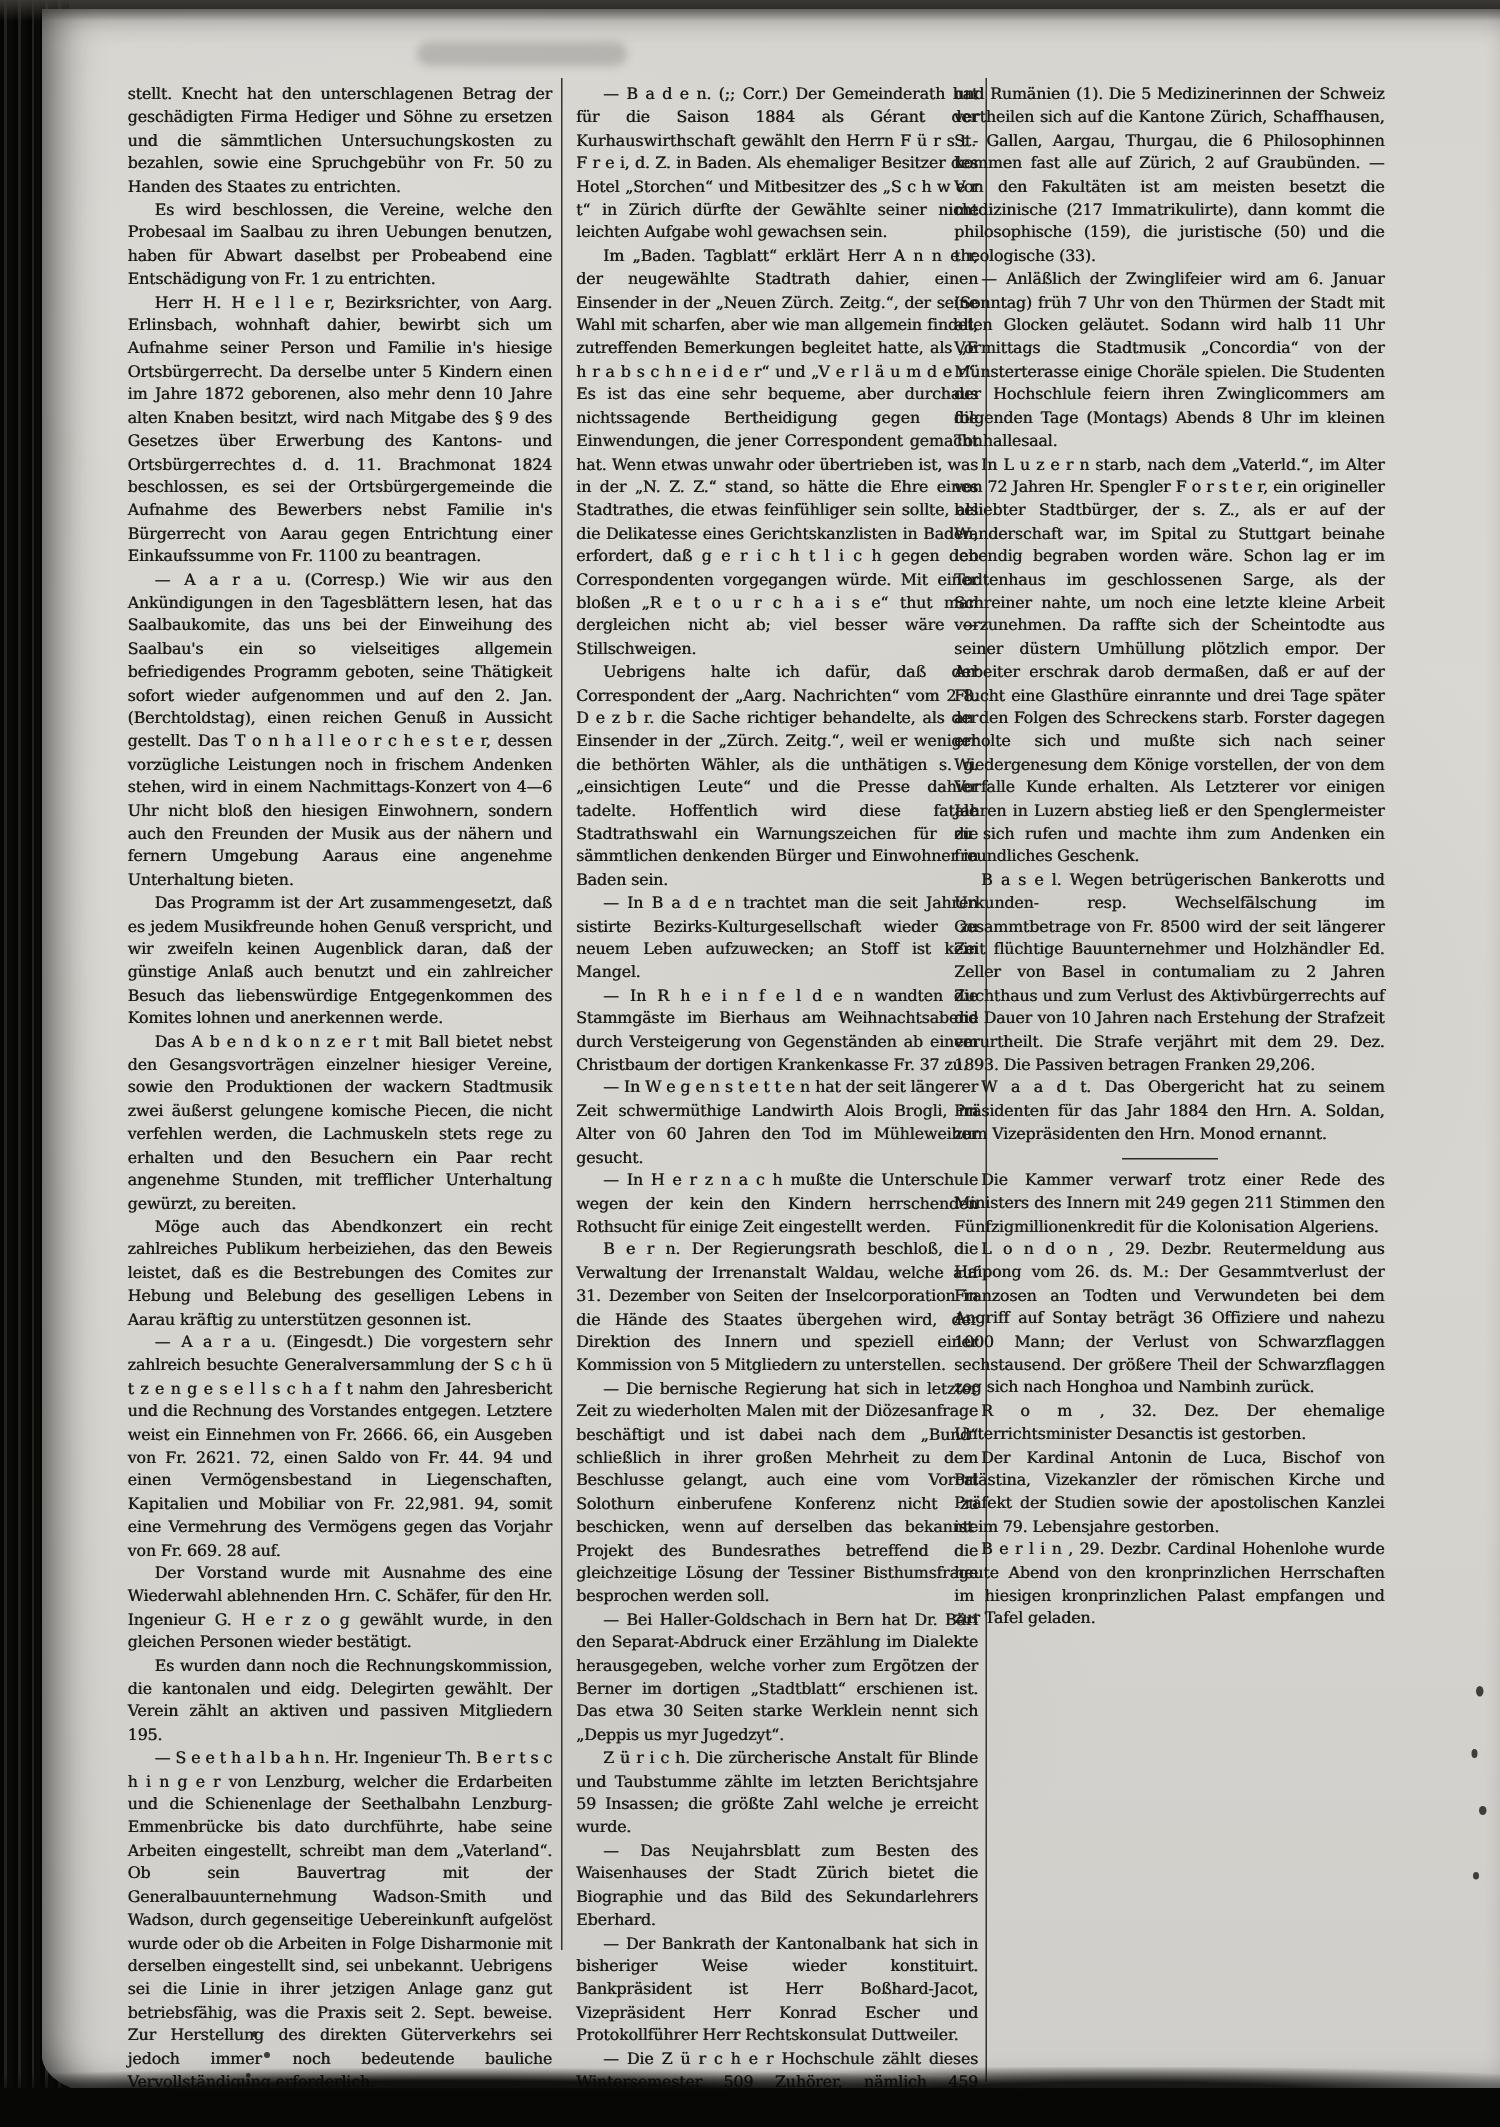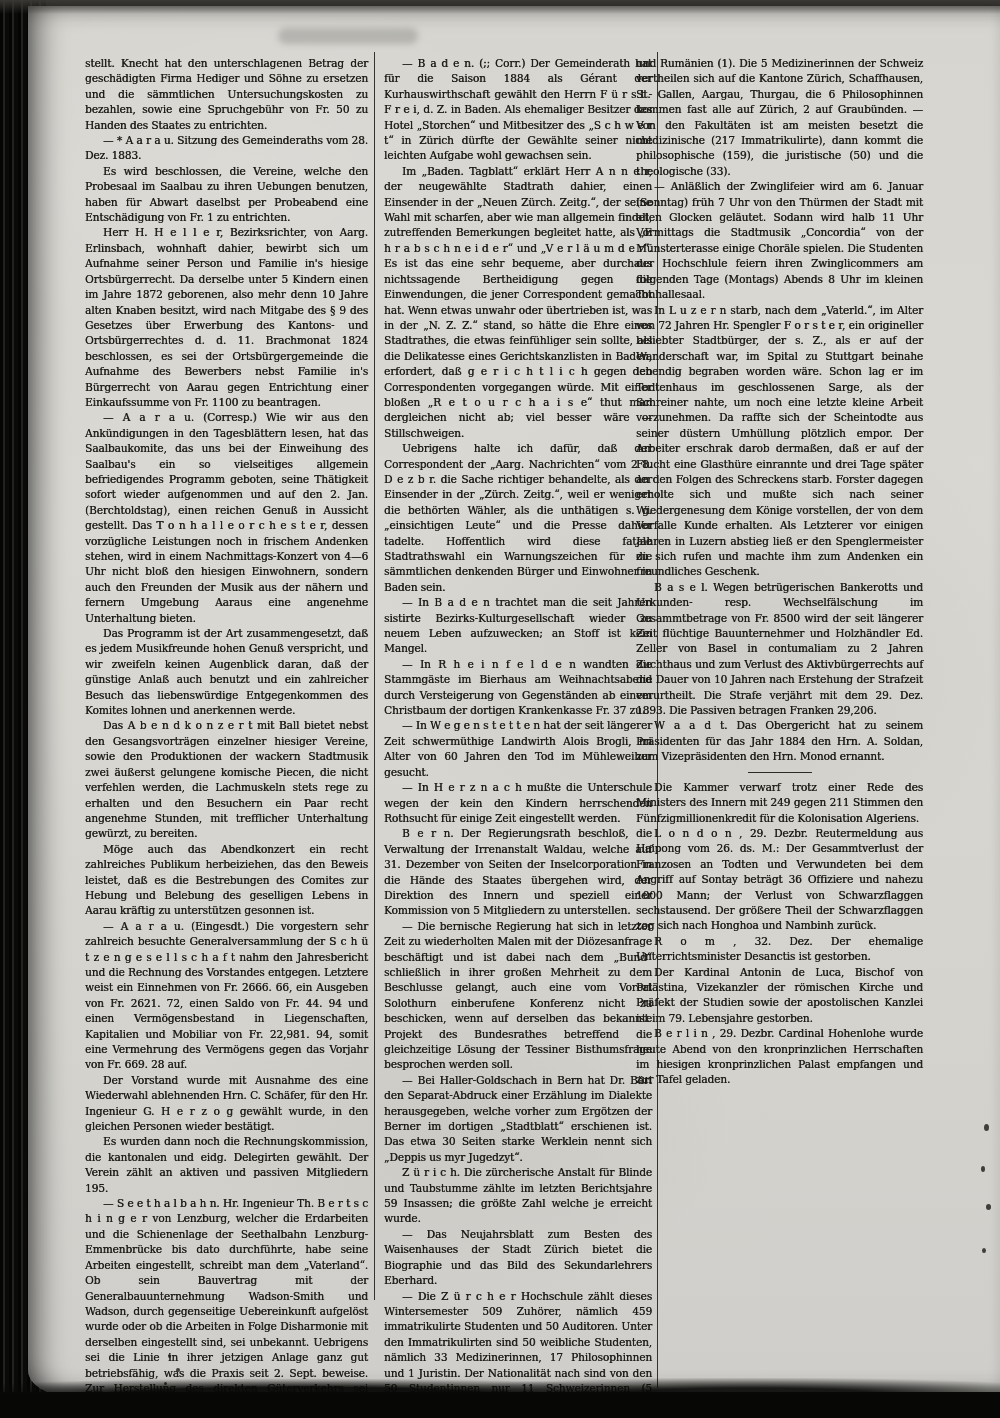--- a/index.html
+++ b/index.html
@@ -57,21 +57,20 @@
 <body>
 
 <div class="stage">
   <div class="binding"></div>
 
   <div class="paper">
     <div class="smudge"></div>
 
     <div class="col col1">
         <p class="noindent">stellt. Knecht hat den unterschlagenen Betrag der geschädigten Firma Hediger und Söhne zu ersetzen und die sämmtlichen Untersuchungskosten zu bezahlen, sowie eine Spruchgebühr von Fr. 50 zu Handen des Staates zu entrichten.</p>
-        <p>— * A a r a u.  Sitzung des Gemeinderaths vom 28. Dez. 1883.</p>
         <p>Es wird beschlossen, die Vereine, welche den Probesaal im Saalbau zu ihren Uebungen benutzen, haben für Abwart daselbst per Probeabend eine Entschädigung von Fr. 1 zu entrichten.</p>
         <p>Herr H. H e l l e r, Bezirksrichter, von Aarg. Erlinsbach, wohnhaft dahier, bewirbt sich um Aufnahme seiner Person und Familie in's hiesige Ortsbürgerrecht. Da derselbe unter 5 Kindern einen im Jahre 1872 geborenen, also mehr denn 10 Jahre alten Knaben besitzt, wird nach Mitgabe des § 9 des Gesetzes über Erwerbung des Kantons- und Ortsbürgerrechtes d. d. 11. Brachmonat 1824 beschlossen, es sei der Ortsbürgergemeinde die Aufnahme des Bewerbers nebst Familie in's Bürgerrecht von Aarau gegen Entrichtung einer Einkaufssumme von Fr. 1100 zu beantragen.</p>
         <p>— A a r a u.  (Corresp.)  Wie wir aus den Ankündigungen in den Tagesblättern lesen, hat das Saalbaukomite, das uns bei der Einweihung des Saalbau's ein so vielseitiges allgemein befriedigendes Programm geboten, seine Thätigkeit sofort wieder aufgenommen und auf den 2. Jan. (Berchtoldstag), einen reichen Genuß in Aussicht gestellt. Das T o n h a l l e o r c h e s t e r, dessen vorzügliche Leistungen noch in frischem Andenken stehen, wird in einem Nachmittags-Konzert von 4—6 Uhr nicht bloß den hiesigen Einwohnern, sondern auch den Freunden der Musik aus der nähern und fernern Umgebung Aaraus eine angenehme Unterhaltung bieten.</p>
         <p>Das Programm ist der Art zusammengesetzt, daß es jedem Musikfreunde hohen Genuß verspricht, und wir zweifeln keinen Augenblick daran, daß der günstige Anlaß auch benutzt und ein zahlreicher Besuch das liebenswürdige Entgegenkommen des Komites lohnen und anerkennen werde.</p>
         <p>Das A b e n d k o n z e r t mit Ball bietet nebst den Gesangsvorträgen einzelner hiesiger Vereine, sowie den Produktionen der wackern Stadtmusik zwei äußerst gelungene komische Piecen, die nicht verfehlen werden, die Lachmuskeln stets rege zu erhalten und den Besuchern ein Paar recht angenehme Stunden, mit trefflicher Unterhaltung gewürzt, zu bereiten.</p>
         <p>Möge auch das Abendkonzert ein recht zahlreiches Publikum herbeiziehen, das den Beweis leistet, daß es die Bestrebungen des Comites zur Hebung und Belebung des geselligen Lebens in Aarau kräftig zu unterstützen gesonnen ist.</p>
         <p>— A a r a u.  (Eingesdt.)  Die vorgestern sehr zahlreich besuchte Generalversammlung der S c h ü t z e n g e s e l l s c h a f t nahm den Jahresbericht und die Rechnung des Vorstandes entgegen. Letztere weist ein Einnehmen von Fr. 2666. 66, ein Ausgeben von Fr. 2621. 72, einen Saldo von Fr. 44. 94 und einen Vermögensbestand in Liegenschaften, Kapitalien und Mobiliar von Fr. 22,981. 94, somit eine Vermehrung des Vermögens gegen das Vorjahr von Fr. 669. 28 auf.</p>
         <p>Der Vorstand wurde mit Ausnahme des eine Wiederwahl ablehnenden Hrn. C. Schäfer, für den Hr. Ingenieur G. H e r z o g gewählt wurde, in den gleichen Personen wieder bestätigt.</p>
         <p>Es wurden dann noch die Rechnungskommission, die kantonalen und eidg. Delegirten gewählt. Der Verein zählt an aktiven und passiven Mitgliedern 195.</p>
         <p>— S e e t h a l b a h n.  Hr. Ingenieur Th. B e r t s c h i n g e r von Lenzburg, welcher die Erdarbeiten und die Schienenlage der Seethalbahn Lenzburg-Emmenbrücke bis dato durchführte, habe seine Arbeiten eingestellt, schreibt man dem „Vaterland“. Ob sein Bauvertrag mit der Generalbauunternehmung Wadson-Smith und Wadson, durch gegenseitige Uebereinkunft aufgelöst wurde oder ob die Arbeiten in Folge Disharmonie mit derselben eingestellt sind, sei unbekannt. Uebrigens sei die Linie in ihrer jetzigen Anlage ganz gut betriebsfähig, was die Praxis seit 2. Sept. beweise. Zur Herstellung des direkten Güterverkehrs sei jedoch immer noch bedeutende bauliche Vervollständigung erforderlich.</p>
@@ -83,20 +82,21 @@
         <p>Uebrigens halte ich dafür, daß der Correspondent der „Aarg. Nachrichten“ vom 2 8.  D e z b r. die Sache richtiger behandelte, als der Einsender in der „Zürch. Zeitg.“, weil er weniger die bethörten Wähler, als die unthätigen s. g. „einsichtigen Leute“ und die Presse dahier tadelte. Hoffentlich wird diese fatale Stadtrathswahl ein Warnungszeichen für die sämmtlichen denkenden Bürger und Einwohner in Baden sein.</p>
         <p>— In B a d e n trachtet man die seit Jahren sistirte Bezirks-Kulturgesellschaft wieder zu neuem Leben aufzuwecken; an Stoff ist kein Mangel.</p>
         <p>— In R h e i n f e l d e n wandten die Stammgäste im Bierhaus am Weihnachtsabend durch Versteigerung von Gegenständen ab einem Christbaum der dortigen Krankenkasse Fr. 37 zu.</p>
         <p>— In W e g e n s t e t t e n hat der seit längerer Zeit schwermüthige Landwirth Alois Brogli, im Alter von 60 Jahren den Tod im Mühleweiher gesucht.</p>
         <p>— In H e r z n a c h mußte die Unterschule wegen der kein den Kindern herrschenden Rothsucht für einige Zeit eingestellt werden.</p>
         <p>B e r n.  Der Regierungsrath beschloß, die Verwaltung der Irrenanstalt Waldau, welche auf 31. Dezember von Seiten der Inselcorporation in die Hände des Staates übergehen wird, der Direktion des Innern und speziell einer Kommission von 5 Mitgliedern zu unterstellen.</p>
         <p>— Die bernische Regierung hat sich in letzter Zeit zu wiederholten Malen mit der Diözesanfrage beschäftigt und ist dabei nach dem „Bund“ schließlich in ihrer großen Mehrheit zu dem Beschlusse gelangt, auch eine vom Vorort Solothurn einberufene Konferenz nicht zu beschicken, wenn auf derselben das bekannte Projekt des Bundesrathes betreffend die gleichzeitige Lösung der Tessiner Bisthumsfrage besprochen werden soll.</p>
         <p>— Bei Haller-Goldschach in Bern hat Dr. Bäri den Separat-Abdruck einer Erzählung im Dialekte herausgegeben, welche vorher zum Ergötzen der Berner im dortigen „Stadtblatt“ erschienen ist. Das etwa 30 Seiten starke Werklein nennt sich „Deppis us myr Jugedzyt“.</p>
         <p>Z ü r i c h.  Die zürcherische Anstalt für Blinde und Taubstumme zählte im letzten Berichtsjahre 59 Insassen; die größte Zahl welche je erreicht wurde.</p>
         <p>— Das Neujahrsblatt zum Besten des Waisenhauses der Stadt Zürich bietet die Biographie und das Bild des Sekundarlehrers Eberhard.</p>
+        <p>— Der Bankrath der Kantonalbank hat sich in bisheriger Weise wieder konstituirt. Bankpräsident ist Herr Boßhard-Jacot, Vizepräsident Herr Konrad Escher und Protokollführer Herr Rechtskonsulat Duttweiler.</p>
         <p>— Die Z ü r c h e r Hochschule zählt dieses Wintersemester 509 Zuhörer, nämlich 459 immatrikulirte Studenten und 50 Auditoren. Unter den Immatrikulirten sind 50 weibliche Studenten, nämlich 33 Medizinerinnen, 17 Philosophinnen und 1 Juristin. Der Nationalität nach sind von den 50 Studentinnen nur 11 Schweizerinnen (5 Mediziner u. 6 Philosophen); die übrigen kommen auf Rußland (17), Nordamerika (11), Deutschland (6), Oesterreich-Ungarn (4), Südamerika (1)</p>
       </div>
     <div class="vrule vrule2"></div>
     <div class="col col3">
         <p class="noindent">und Rumänien (1). Die 5 Medizinerinnen der Schweiz vertheilen sich auf die Kantone Zürich, Schaffhausen, St. Gallen, Aargau, Thurgau, die 6 Philosophinnen kommen fast alle auf Zürich, 2 auf Graubünden. — Von den Fakultäten ist am meisten besetzt die medizinische (217 Immatrikulirte), dann kommt die philosophische (159), die juristische (50) und die theologische (33).</p>
         <p>— Anläßlich der Zwinglifeier wird am 6. Januar (Sonntag) früh 7 Uhr von den Thürmen der Stadt mit allen Glocken geläutet. Sodann wird halb 11 Uhr Vormittags die Stadtmusik „Concordia“ von der Münsterterasse einige Choräle spielen. Die Studenten der Hochschlule feiern ihren Zwinglicommers am folgenden Tage (Montags) Abends 8 Uhr im kleinen Tonhallesaal.</p>
         <p>In L u z e r n starb, nach dem „Vaterld.“, im Alter von 72 Jahren Hr. Spengler F o r s t e r, ein origineller beliebter Stadtbürger, der s. Z., als er auf der Wanderschaft war, im Spital zu Stuttgart beinahe lebendig begraben worden wäre. Schon lag er im Todtenhaus im geschlossenen Sarge, als der Schreiner nahte, um noch eine letzte kleine Arbeit vorzunehmen. Da raffte sich der Scheintodte aus seiner düstern Umhüllung plötzlich empor. Der Arbeiter erschrak darob dermaßen, daß er auf der Flucht eine Glasthüre einrannte und drei Tage später an den Folgen des Schreckens starb. Forster dagegen erholte sich und mußte sich nach seiner Wiedergenesung dem Könige vorstellen, der von dem Vorfalle Kunde erhalten. Als Letzterer vor einigen Jahren in Luzern abstieg ließ er den Spenglermeister zu sich rufen und machte ihm zum Andenken ein freundliches Geschenk.</p>
         <p>B a s e l.  Wegen betrügerischen Bankerotts und Urkunden- resp. Wechselfälschung im Gesammtbetrage von Fr. 8500 wird der seit längerer Zeit flüchtige Bauunternehmer und Holzhändler Ed. Zeller von Basel in contumaliam zu 2 Jahren Zuchthaus und zum Verlust des Aktivbürgerrechts auf die Dauer von 10 Jahren nach Erstehung der Strafzeit verurtheilt. Die Strafe verjährt mit dem 29. Dez. 1893. Die Passiven betragen Franken 29,206.</p>
         <p>W a a d t.  Das Obergericht hat zu seinem Präsidenten für das Jahr 1884 den Hrn. A. Soldan, zum Vizepräsidenten den Hrn. Monod ernannt.</p>
         <div class="col-rule"></div>

